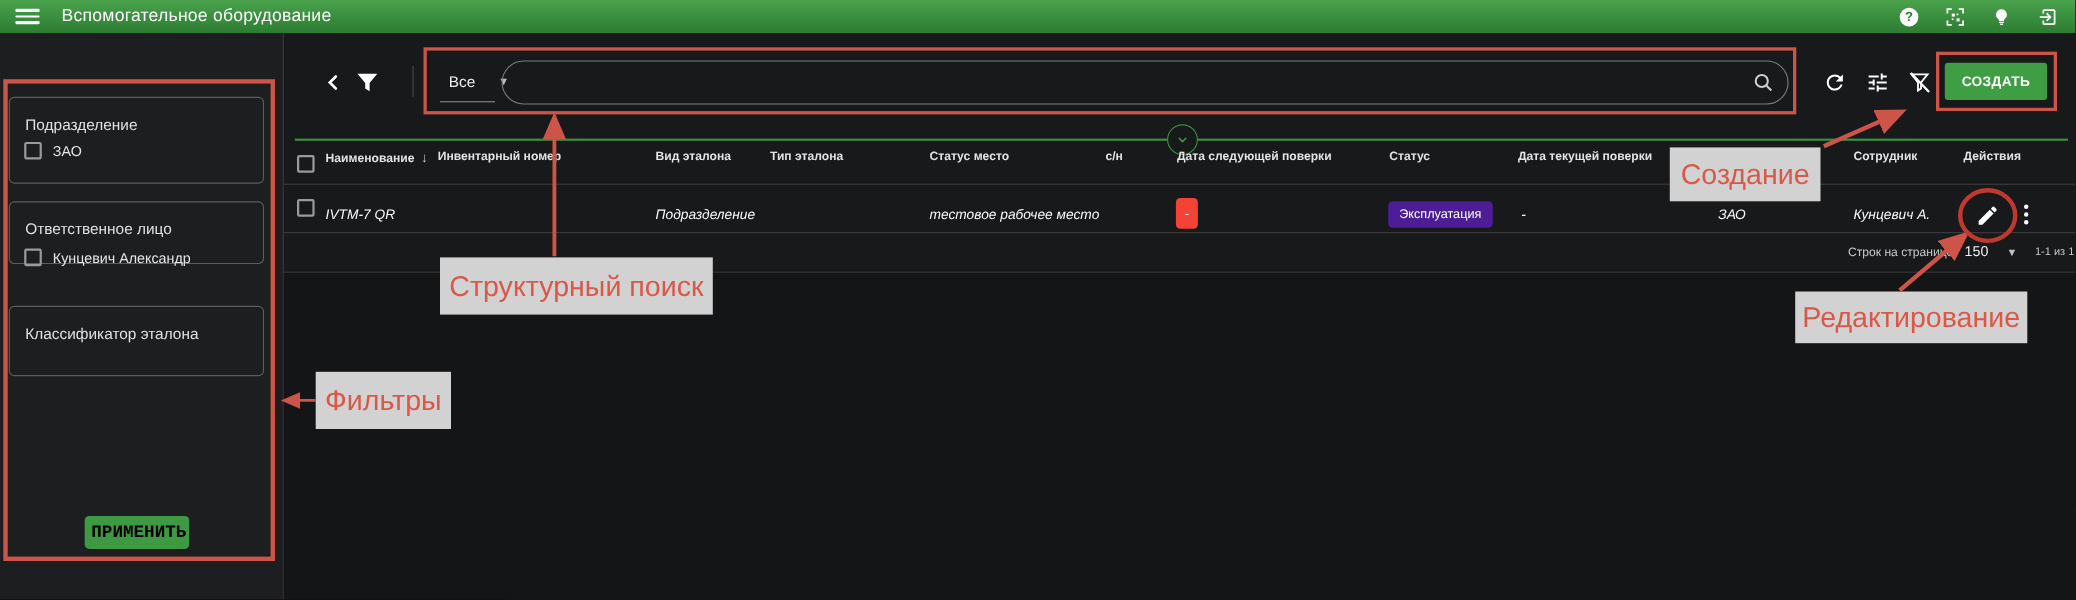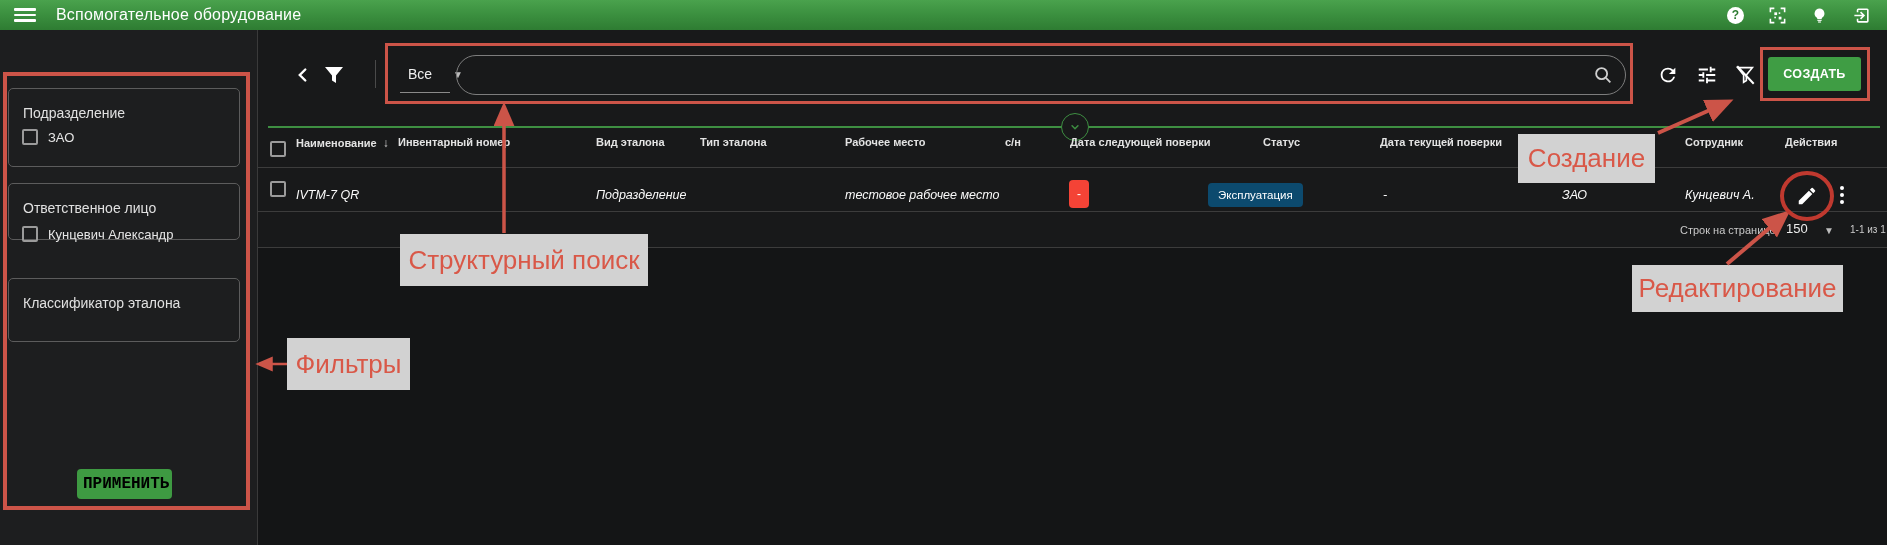--- a/index.html
+++ b/index.html
@@ -55,21 +55,21 @@
                  display:flex;align-items:center;justify-content:center;cursor:pointer;}
 
   
   .th{position:absolute;top:136px;font-size:11px;font-weight:bold;color:#e3e3e3;white-space:nowrap;}
   .sort-arrow{font-size:12px;color:#cfcfcf;margin-left:6px;font-weight:normal;}
   .hline{position:absolute;left:258px;right:0;height:1px;background:#3c3c3c;}
   .td{position:absolute;top:188px;font-size:12.5px;color:#fafafa;white-space:nowrap;font-style:italic;}
   .badge-alert{position:absolute;left:1069px;top:180px;width:20px;height:28px;background:#f44336;
                border-radius:4px;color:#fff;font-size:12px;display:flex;align-items:center;
                justify-content:center;}
-  .badge-status{position:absolute;left:1208px;top:183px;height:24px;line-height:24px;background:#0c4a6e;
+  .badge-status{position:absolute;left:1262px;top:183px;height:24px;line-height:24px;background:#4c1d95;
                 border-radius:4px;color:#fff;font-size:11.5px;padding:0 10px;}
   .dots{position:absolute;left:1840px;top:186px;display:flex;flex-direction:column;gap:3px;cursor:pointer;}
   .dots i{width:4px;height:4px;border-radius:50%;background:#fff;}
 
   
   .pag-label{position:absolute;left:1680px;top:224px;font-size:11px;color:#c9c9c9;}
   .pag-value{position:absolute;left:1786px;top:221px;font-size:13px;color:#ececec;cursor:pointer;}
   .pag-caret{position:absolute;left:1824px;top:225px;font-size:10px;color:#bdbdbd;cursor:pointer;}
   .pag-range{position:absolute;left:1850px;top:224px;font-size:10px;color:#c9c9c9;}
   .below-content{position:absolute;left:258px;top:248px;right:0;bottom:0;background:#141516;}
@@ -176,21 +176,21 @@
     <svg width="14" height="14" viewBox="0 0 24 24" fill="none" stroke="#3e8f42" stroke-width="2.6" stroke-linecap="round">
         <path d="m7 10 5 5 5-5"></path>
       </svg>
   </div>
 
   <div class="checkbox abs" style="left:270px;top:141px;"></div>
   <div class="th" style="left:296px;"><span>Наименование</span><span class="sort-arrow">↓</span></div>
   <div class="th" style="left:398px;">Инвентарный номер</div>
   <div class="th" style="left:596px;">Вид эталона</div>
   <div class="th" style="left:700px;">Тип эталона</div>
-  <div class="th" style="left:845px;">Рабочее место</div>
+  <div class="th" style="left:845px;">Статус место</div>
   <div class="th" style="left:1005px;">с/н</div>
   <div class="th" style="left:1070px;">Дата следующей поверки</div>
   <div class="th" style="left:1263px;">Статус</div>
   <div class="th" style="left:1380px;">Дата текущей поверки</div>
   <div class="th" style="left:1540px;"></div>
   <div class="th" style="left:1685px;">Сотрудник</div>
   <div class="th" style="left:1785px;">Действия</div>
   <div class="hline" style="top:167px;"></div>
 
   <div>

